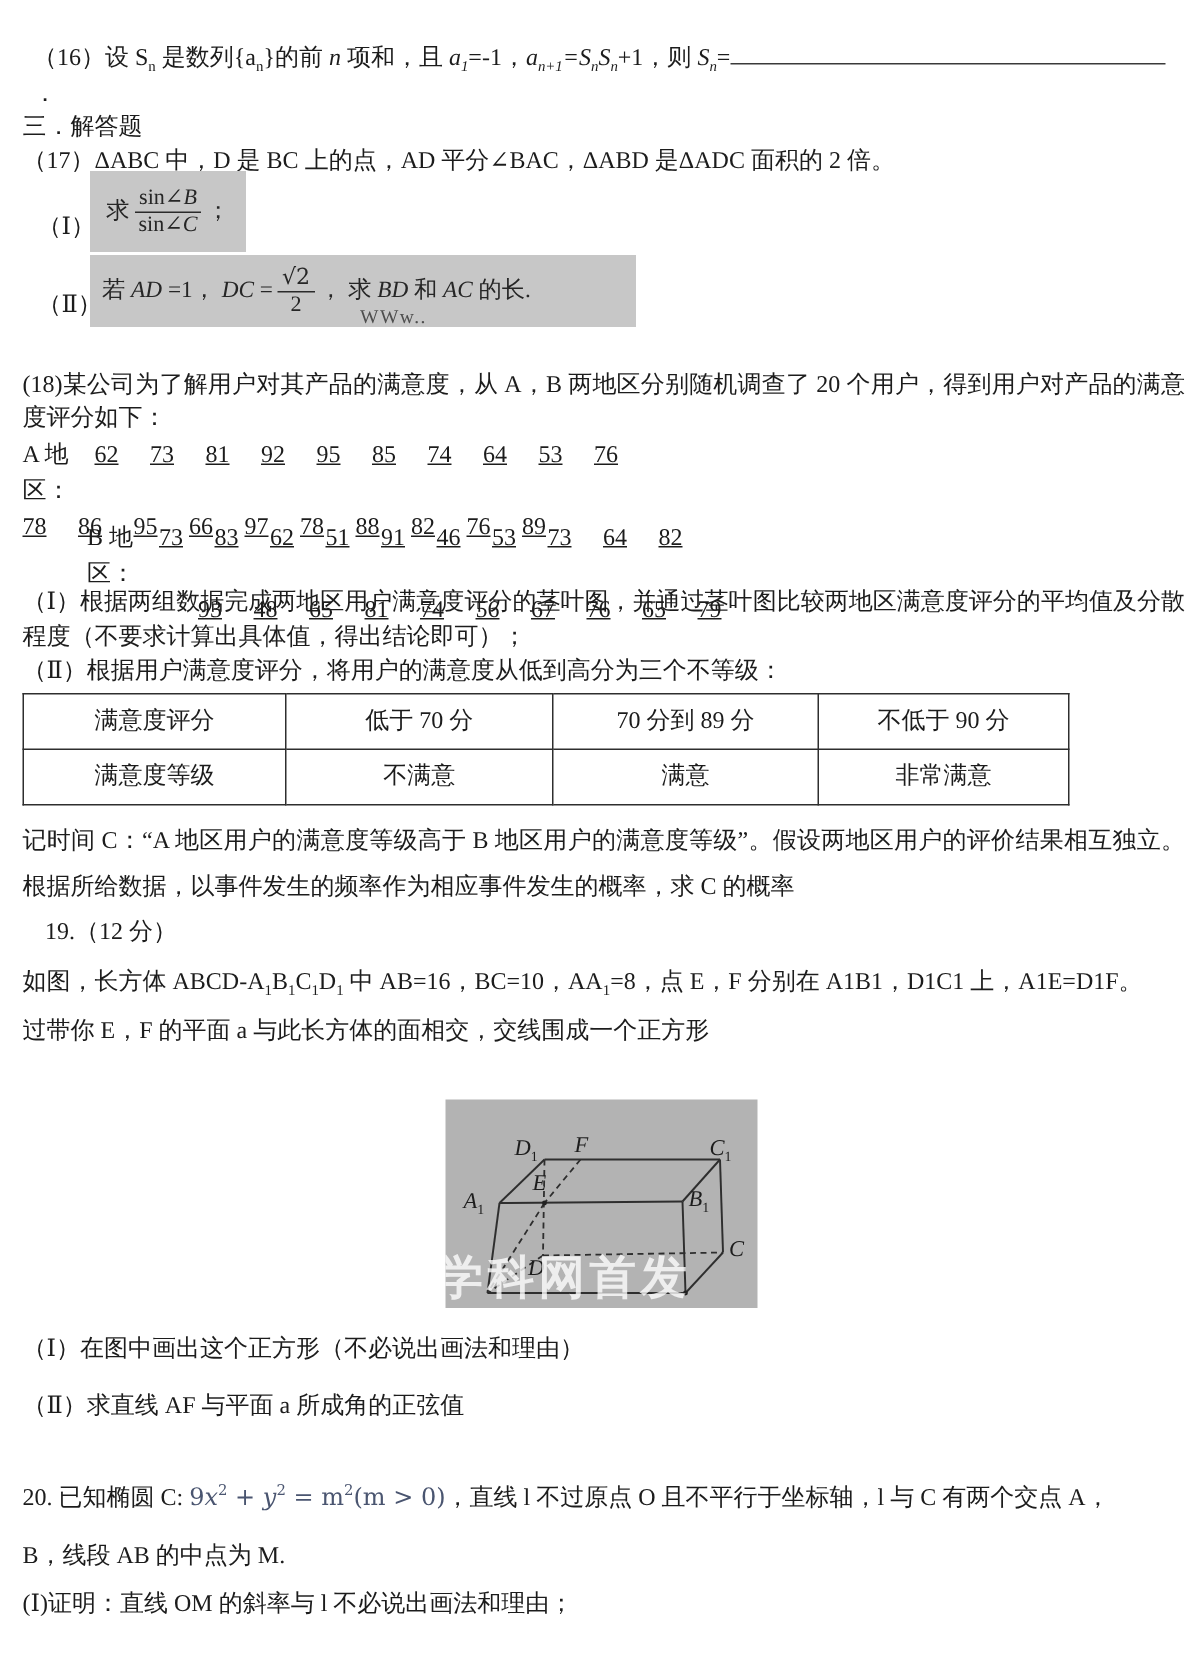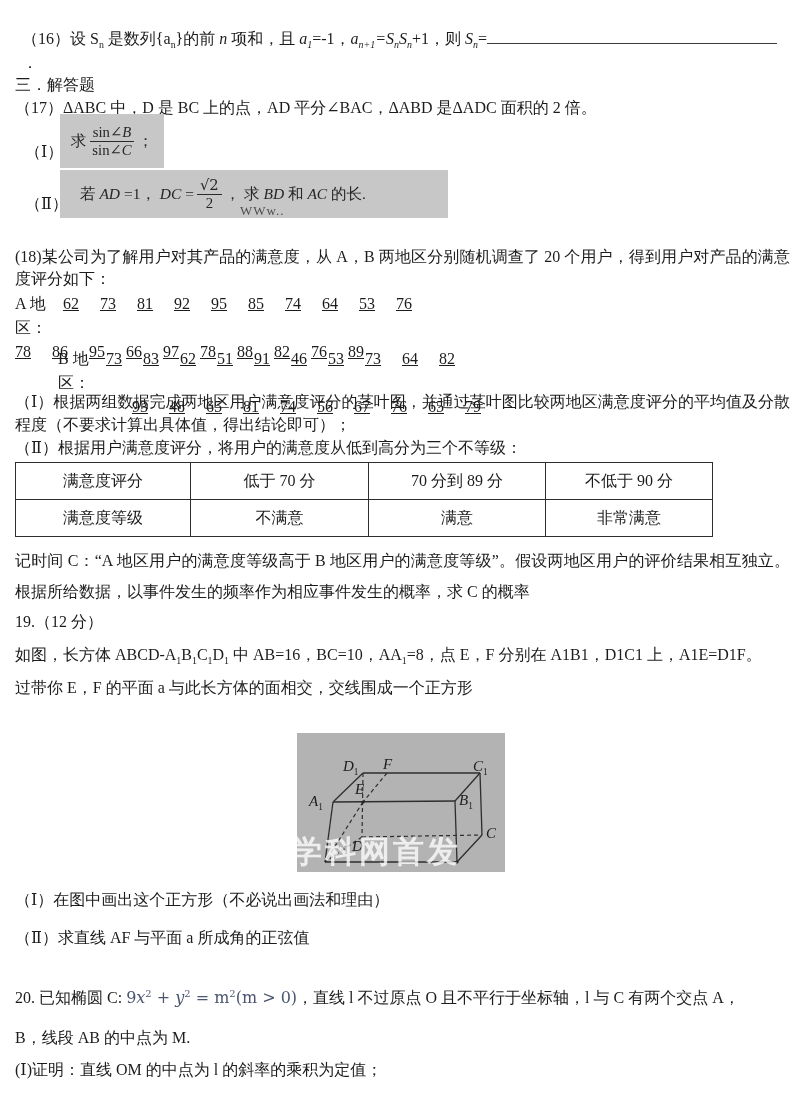--- a/index.html
+++ b/index.html
@@ -59,21 +59,21 @@
 <div class="abs graybox" style="left:60px;top:114px;width:96px;height:54px;padding:0 4px;justify-content:center;">
   <span>求</span>
   <span class="frac">
     <span class="fnum"><span>sin∠</span><span class="i">B</span></span>
     <span class="fden"><span>sin∠</span><span class="i">C</span></span>
   </span>
   <span>；</span>
 </div>
 
 <div class="abs" style="left:25px;top:193px;">（Ⅱ）</div>
-<div class="abs graybox" style="left:60px;top:170px;width:348px;height:48px;padding:0 20px;position:absolute;">
+<div class="abs graybox" style="left:60px;top:170px;width:348px;height:48px;padding:0 8px;position:absolute;">
   <span><span>若 </span><span class="i">AD</span><span> =1， </span><span class="i">DC</span><span> =</span></span>
   <span class="frac">
     <span class="fnum math"><span>√2</span></span>
     <span class="fden"><span>2</span></span>
   </span>
   <span><span>， 求 </span><span class="i">BD</span><span> 和 </span><span class="i">AC</span><span> 的长.</span></span>
   <span class="box-watermark">WWw..</span>
 </div>
 
 <div class="abs para" style="left:15px;top:246px;">(18)某公司为了解用户对其产品的满意度，从 A，B 两地区分别随机调查了 20 个用户，得到用户对产品的满意度评分如下：</div>
@@ -163,21 +163,21 @@
     <td>满意度等级</td>
     <td>不满意</td>
     <td>满意</td>
     <td>非常满意</td>
   </tr>
 </tbody>
   </table>
 
 <div class="abs para" style="left:15px;top:545px;line-height:31px;">记时间 C：“A 地区用户的满意度等级高于 B 地区用户的满意度等级”。假设两地区用户的评价结果相互独立。根据所给数据，以事件发生的频率作为相应事件发生的概率，求 C 的概率</div>
 
-<div class="abs" style="left:15px;top:611px;">19.（12 分）</div>
+<div class="abs" style="left:30px;top:611px;">19.（12 分）</div>
 <div class="abs" style="left:15px;top:644px;width:780px;"><span>如图，长方体 ABCD-A</span><span class="sub">1</span><span>B</span><span class="sub">1</span><span>C</span><span class="sub">1</span><span>D</span><span class="sub">1</span><span> 中 AB=16，BC=10，AA</span><span class="sub">1</span><span>=8，点 E，F 分别在 A1B1，D1C1 上，A1E=D1F。</span></div>
 <div class="abs" style="left:15px;top:677px;width:780px;">过带你 E，F 的平面 a 与此长方体的面相交，交线围成一个正方形</div>
 
 <div class="abs figure" style="left:297px;top:733px;width:208px;height:139px;">
   <svg width="208" height="139" viewBox="0 0 208 139">
     <g stroke="#2e2e2e" stroke-width="1.3" fill="none">
       <path d="M66,40 L183,40"></path>
       <path d="M36,69 L66,40"></path>
       <path d="M36,69 L158,68"></path>
       <path d="M158,68 L183,40"></path>
@@ -206,13 +206,13 @@
   <span class="figlabel" style="left:55px;top:106px;"><span class="i">D</span></span>
   <span class="figlabel" style="left:189px;top:93px;"><span class="i">C</span></span>
   <span class="fig-watermark">学科网首发</span>
 </div>
 
 <div class="abs" style="left:15px;top:889px;width:780px;">（Ⅰ）在图中画出这个正方形（不必说出画法和理由）</div>
 <div class="abs" style="left:15px;top:927px;width:780px;">（Ⅱ）求直线 AF 与平面 a 所成角的正弦值</div>
 
 <div class="abs" style="left:15px;top:987px;width:780px;"><span>20. 已知椭圆 C: </span><span class="fm">9</span><span class="fm i">x</span><span class="fm sup">2</span><span class="fm"> + </span><span class="fm i">y</span><span class="fm sup">2</span><span class="fm"> = m</span><span class="fm sup">2</span><span class="fm">(m &gt; 0)</span><span>，直线 l 不过原点 O 且不平行于坐标轴，l 与 C 有两个交点 A，</span></div>
 <div class="abs" style="left:15px;top:1027px;width:780px;">B，线段 AB 的中点为 M.</div>
-<div class="abs" style="left:15px;top:1059px;width:780px;">(Ⅰ)证明：直线 OM 的中点为 l 的斜率的乘积为定值；</div>
+<div class="abs" style="left:15px;top:1059px;width:780px;">(Ⅰ)证明：直线 OM 的斜率与 l 不必说出画法和理由；</div>
 
 </body></html>

